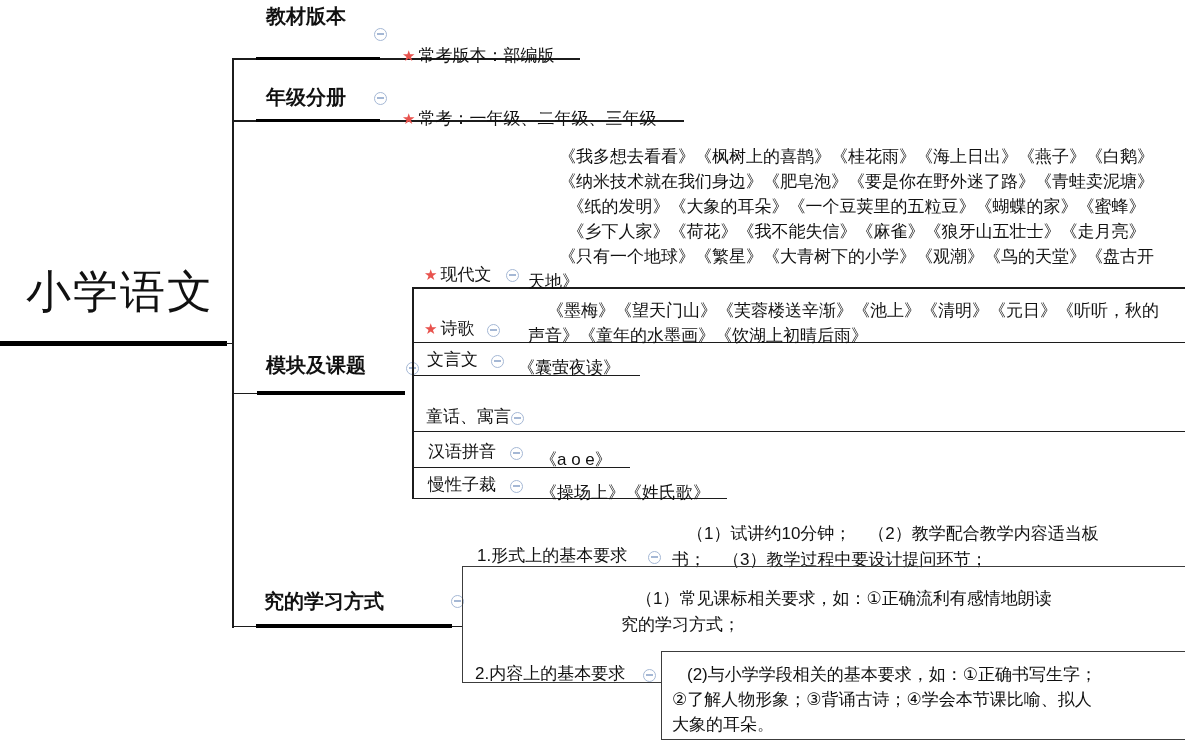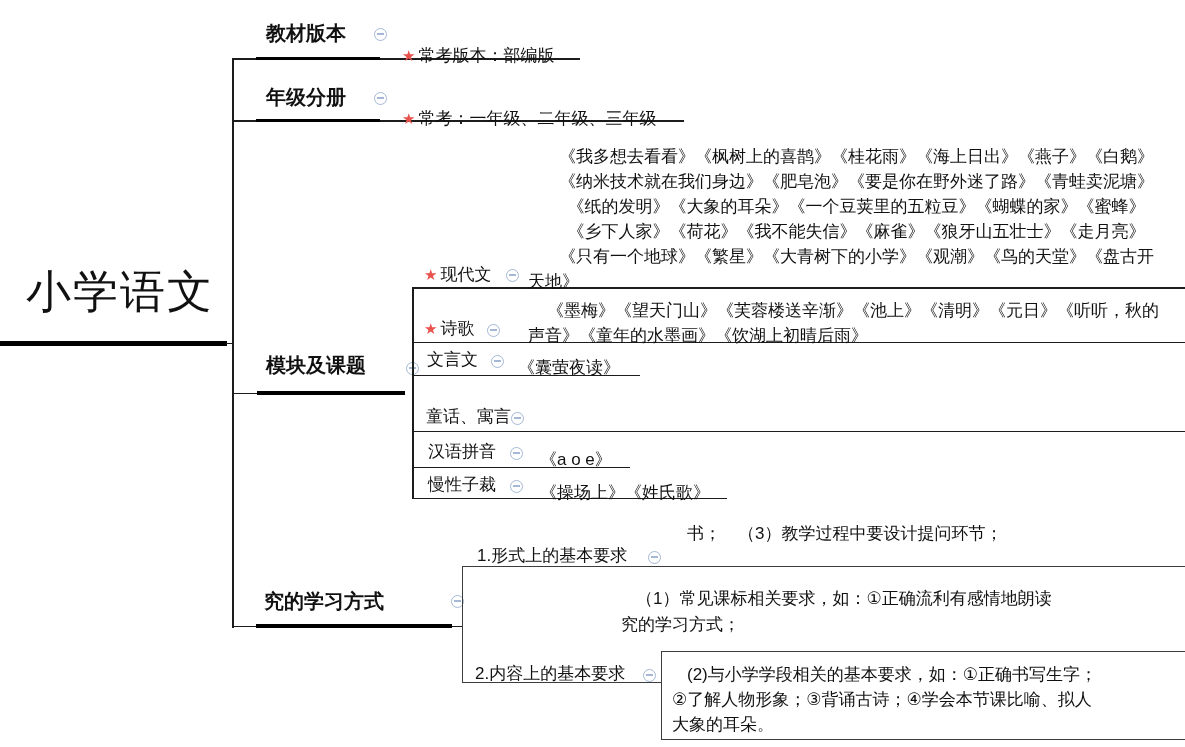--- a/index.html
+++ b/index.html
@@ -23,21 +23,21 @@
   .collapse{position:absolute;width:11px;height:11px;border:1px solid #a5b8d5;border-radius:50%;background:#fff;}
   .collapse::after{content:"";position:absolute;left:2px;right:2px;top:4.4px;height:1.2px;background:#a5b8d5;}
 
   
   #title{position:absolute;left:26px;top:262px;font-size:45px;font-weight:normal;letter-spacing:2px;white-space:nowrap;}
   #root-line{left:0;top:341px;width:227px;height:4.5px;}
   #root-line2{left:226px;top:342.5px;width:8px;}
   #trunk{left:232px;top:58px;height:570px;}
 
   
-  #b1-label{left:266px;top:20px;}
+  #b1-label{left:266px;top:3px;}
   #b1-thin{left:233px;top:58px;width:347px;}
   #b1-thick{left:256px;top:56.5px;width:124px;}
   #b1-collapse{left:374px;top:28px;}
   #b1-child{left:402px;top:36px;}
 
   
   #b2-label{left:266px;top:84px;}
   #b2-thin{left:233px;top:120px;width:451px;}
   #b2-thick{left:256px;top:118.5px;width:124px;}
   #b2-collapse{left:374px;top:92px;}
@@ -167,20 +167,21 @@
   <span class="collapse" id="m-literacy-collapse"></span>
   <div class="node-text" id="m-literacy-text">《操场上》《姓氏歌》</div>
 
   <div class="branch-label" id="b4-label">究的学习方式</div>
   <div class="hline" id="b4-thin-a"></div>
   <div class="hline thick" id="b4-thick"></div>
   <div class="hline" id="b4-thin-b"></div>
   <span class="collapse" id="b4-collapse"></span>
 
   <div class="content leftwrap" id="r-form-content">
+    <div class="ln">（1）试讲约10分钟；　（2）教学配合教学内容适当板</div>
     <div class="ln">书；　（3）教学过程中要设计提问环节；</div>
   </div>
   <div class="node-label" id="r-form-label">1.形式上的基本要求</div>
   <span class="collapse" id="r-form-collapse"></span>
 
   <div class="box" id="r-box1"></div>
   <div class="content leftwrap" id="r-standards-content">
     <div class="ln">（1）常见课标相关要求，如：①正确流利有感情地朗读</div>
     <div class="ln">究的学习方式；</div>
   </div>

